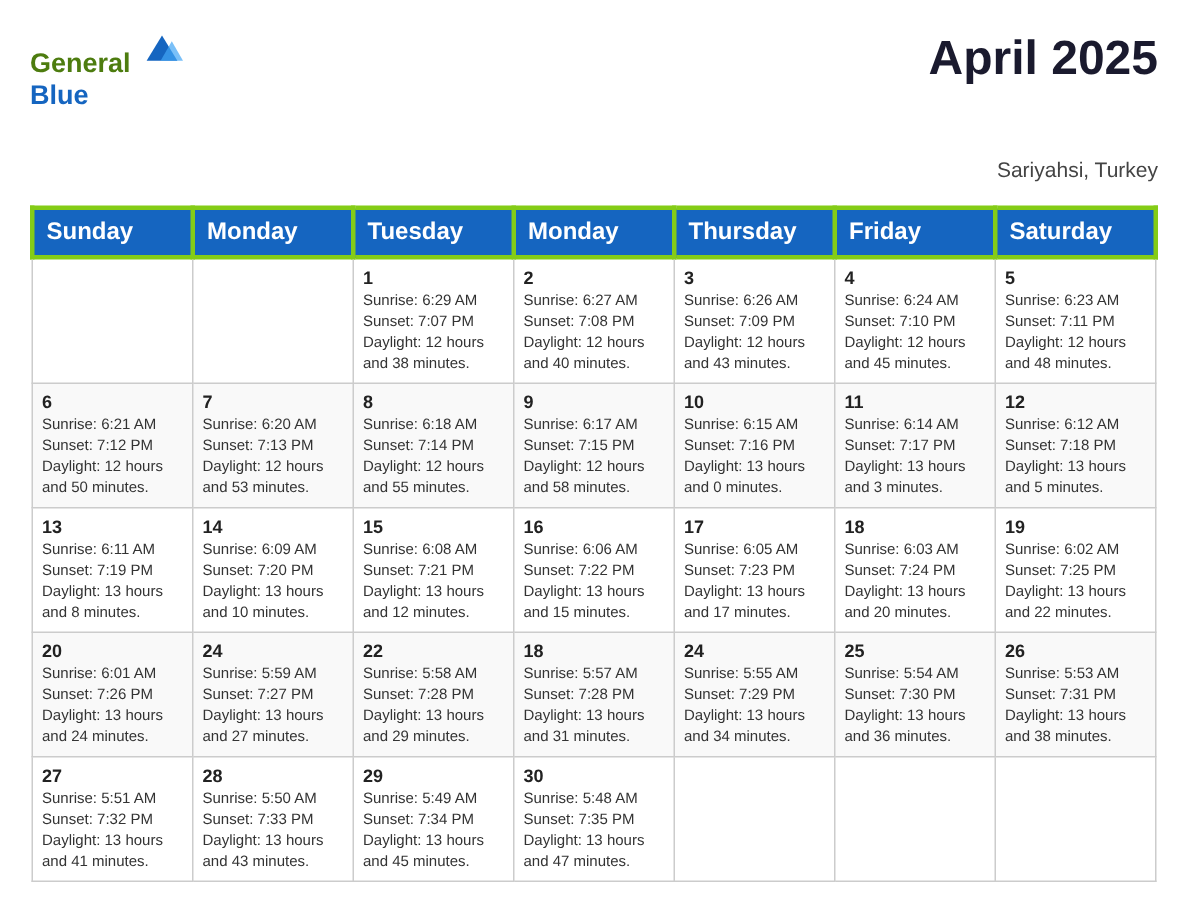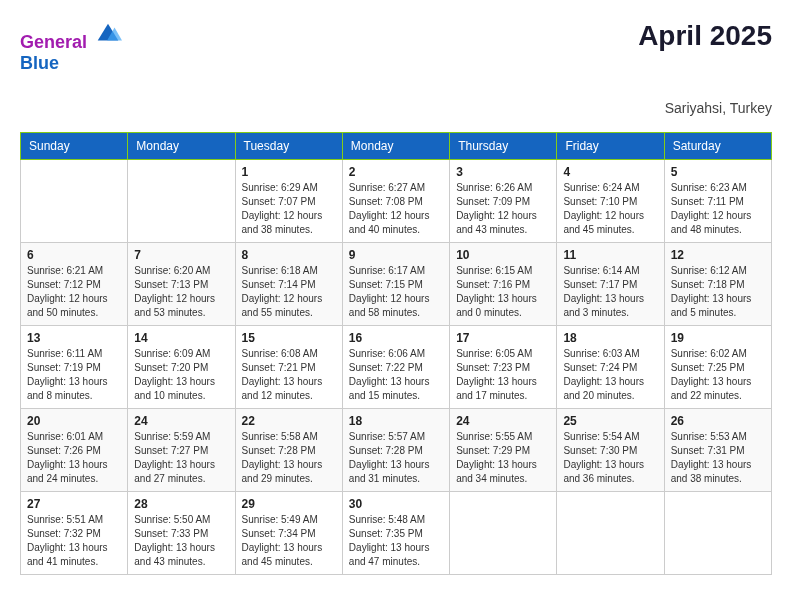--- a/index.html
+++ b/index.html
@@ -16,59 +16,59 @@
       align-items: flex-start;
       margin-bottom: 16px;
     }
     .logo {
       display: flex;
       align-items: center;
     }
     .logo-text-general {
       font-size: 18px;
       font-weight: bold;
-      color: #a21caf;
+      color: #4d7c0f;
     }
     .logo-text-blue {
       font-size: 18px;
       font-weight: bold;
       color: #1565c0;
       margin-top: 28px;
     }
     .logo-icon {
       width: 28px;
       height: 28px;
       margin-left: 2px;
     }
     .title-block {
       text-align: right;
     }
     .month-title {
-      font-size: 28px;
+      font-size: 32px;
       font-weight: bold;
       color: #1a1a2e;
     }
     .subtitle {
       font-size: 14px;
       color: #444;
       margin-top: 48px;
     }
     table {
       width: 100%;
       border-collapse: collapse;
       font-size: 11px;
     }
     thead tr th {
       background-color: #1565c0;
       color: #fff;
       padding: 6px 8px;
       text-align: left;
-      font-size: 12px;
-      font-weight: normal;
-      border: 1px solid #84cc16;
+      font-size: 16px;
+      font-weight: bold;
+      border: 3px solid #84cc16;
     }
     tbody tr td {
       border: 1px solid #ccc;
       vertical-align: top;
       padding: 5px 6px;
       height: 72px;
       width: 107px;
       background: #fff;
     }
     tbody tr:nth-child(even) td {

